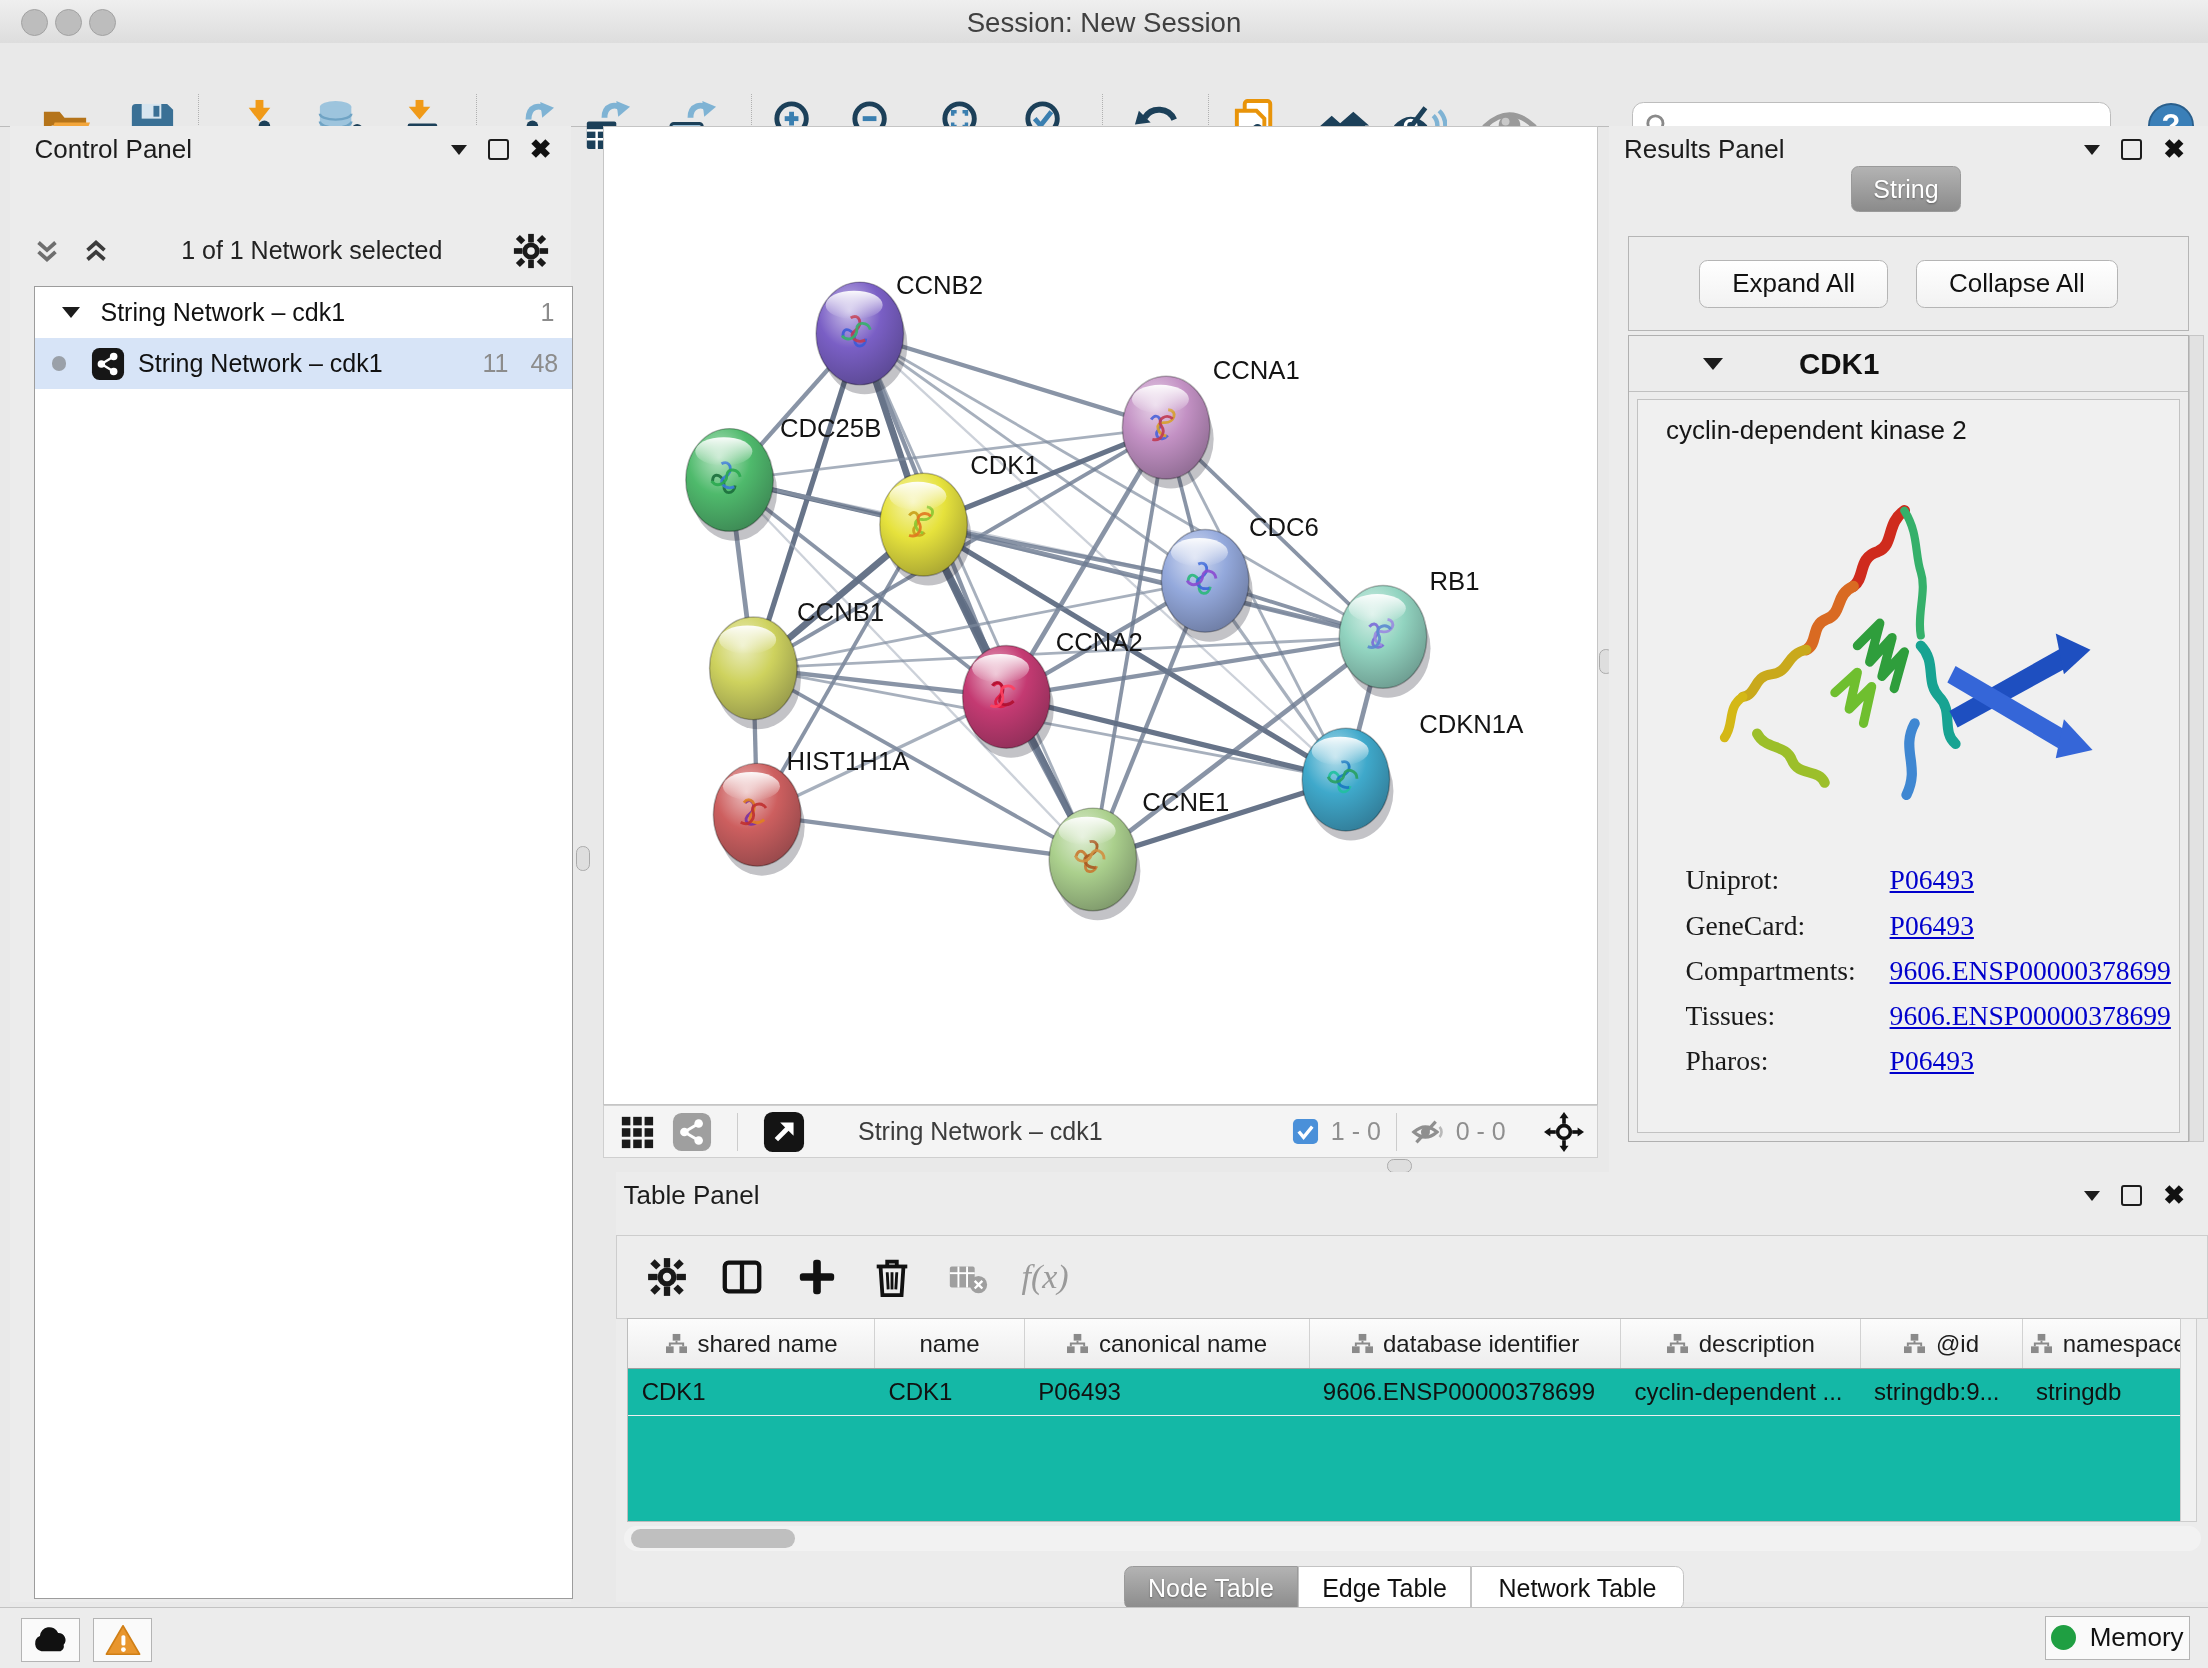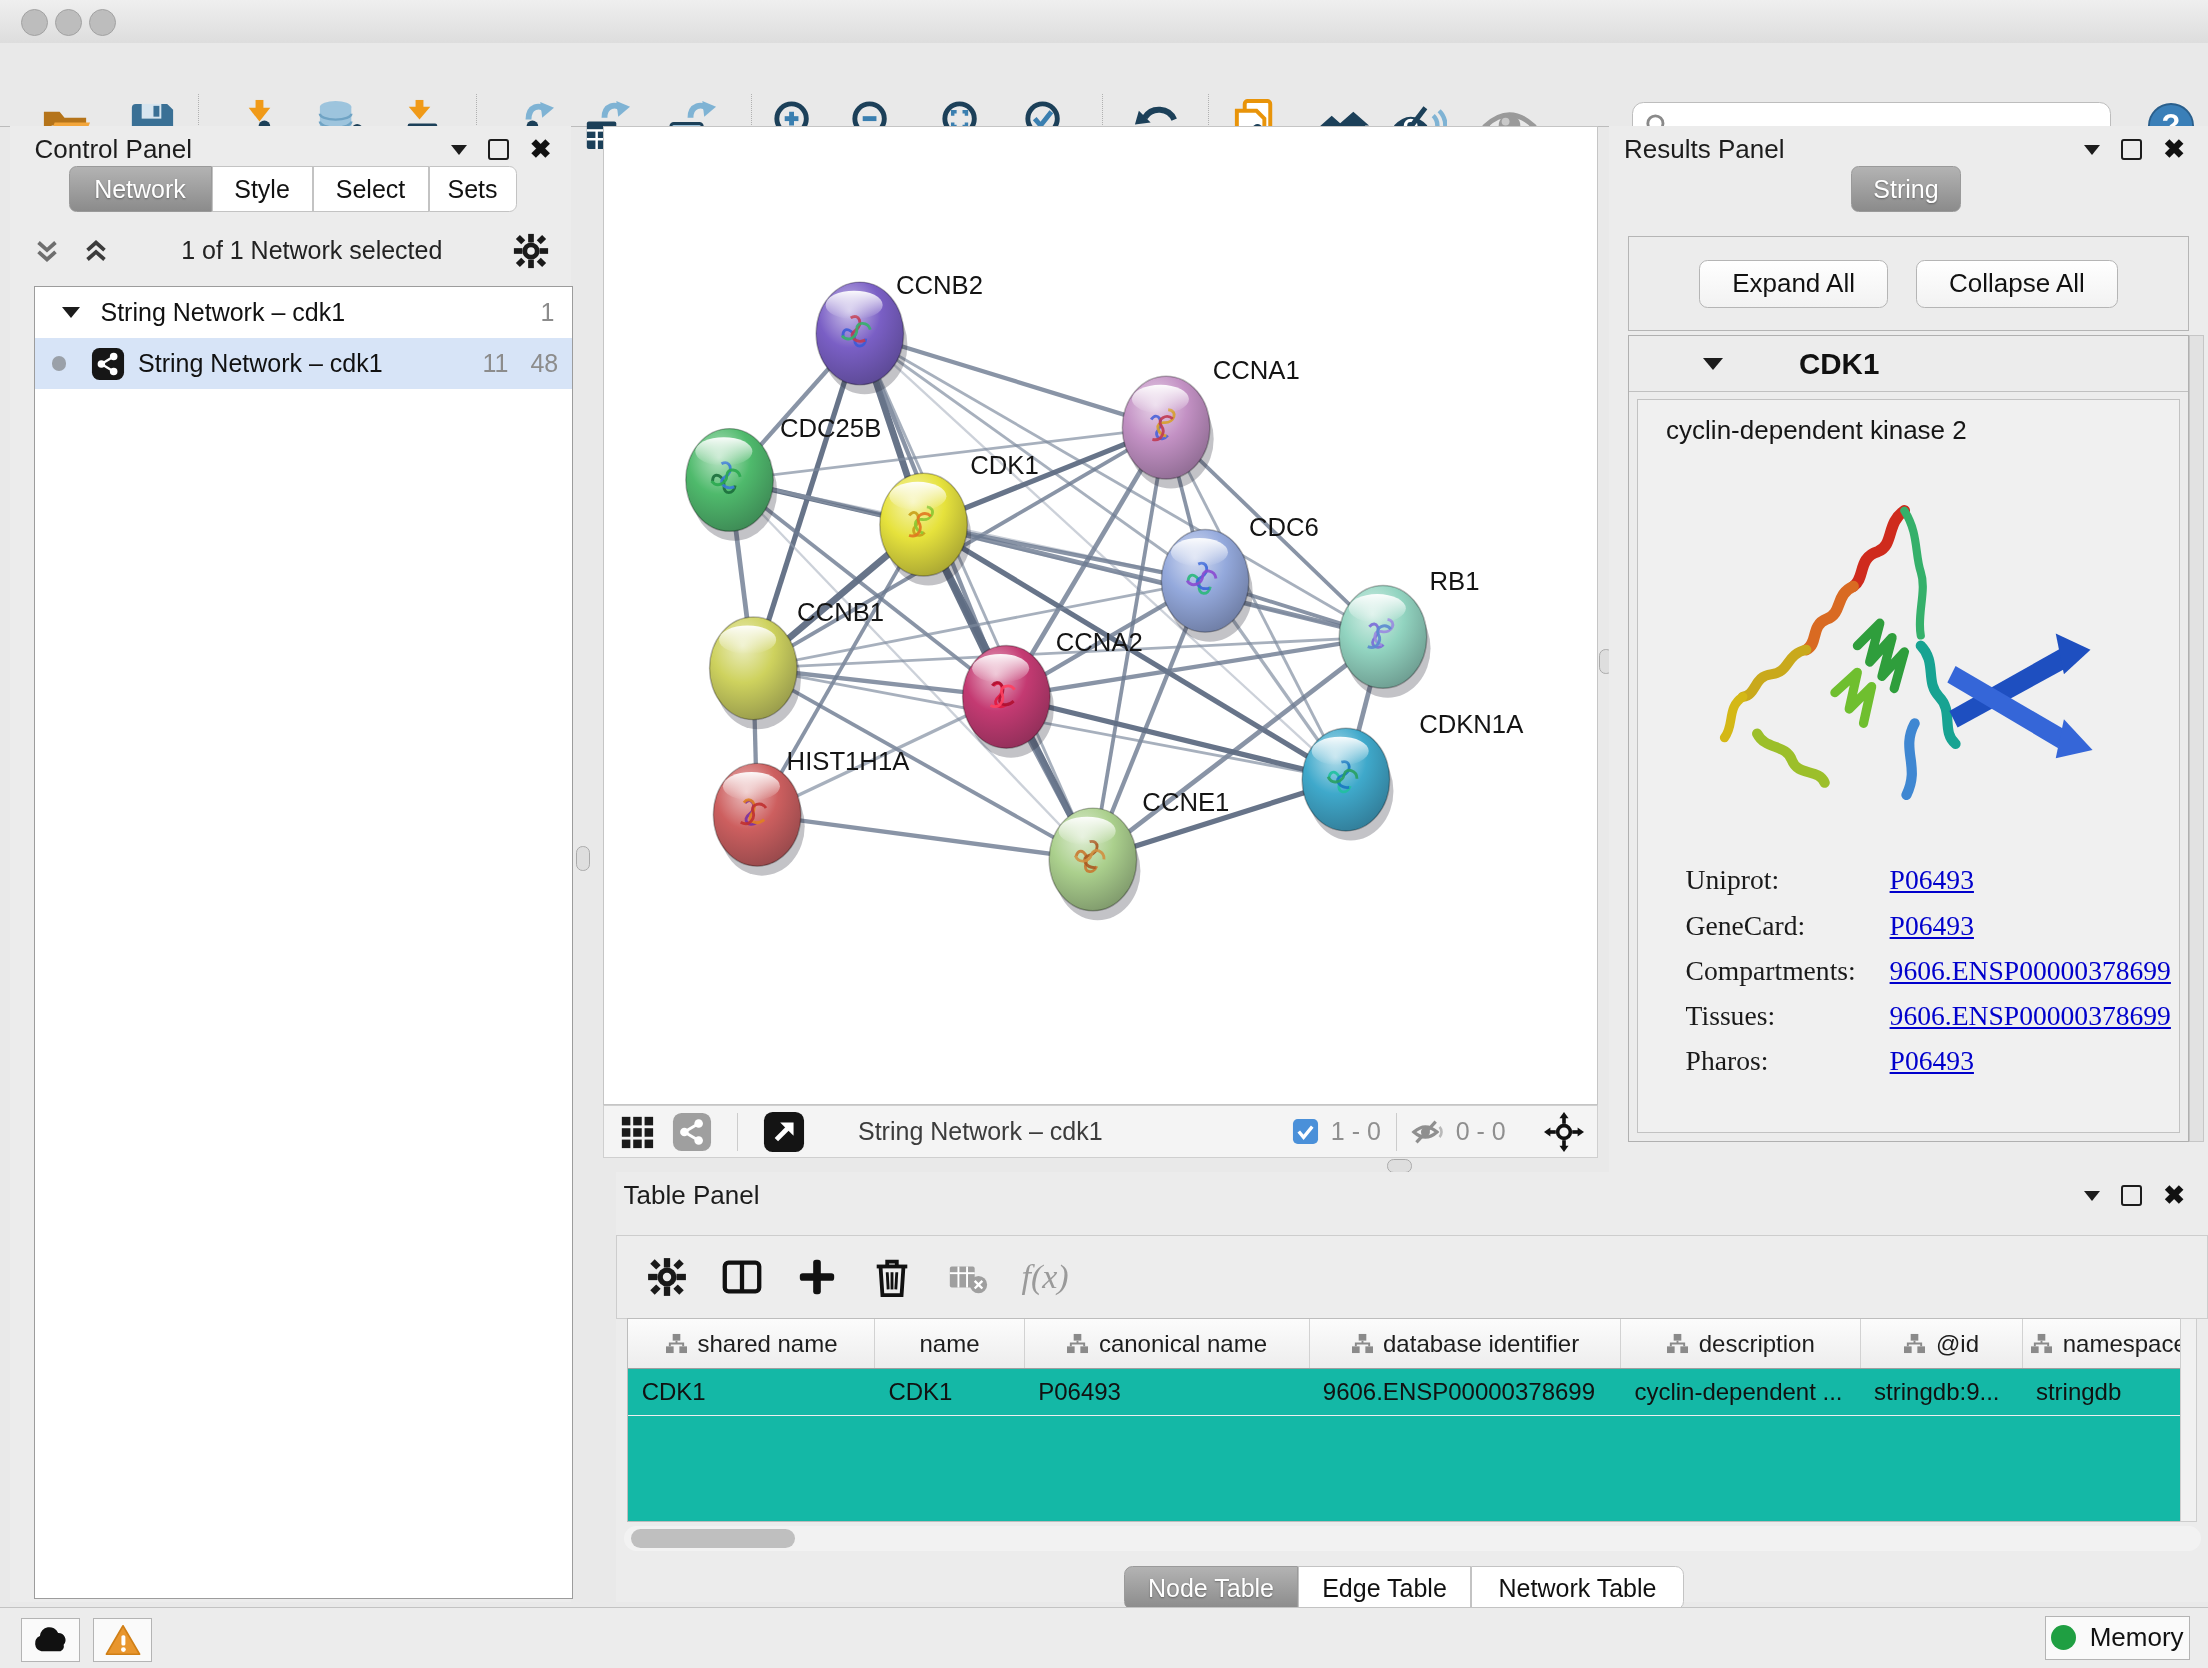--- a/index.html
+++ b/index.html
@@ -89,20 +89,21 @@
 </style>
 </head>
 <body>
 
 <div class="app">
 
   <div class="abs titlebar">
     <span class="light" style="left:21px"></span>
     <span class="light" style="left:55px"></span>
     <span class="light" style="left:89px"></span>
+    <div class="win-title">Session: New Session</div>
   </div>
 
   <div class="abs toolbar">
     <div class="tbi" style="left:38px">
       <svg viewBox="0 0 56 56">
           <path d="M6,44 V14 h16 l5,6 h22 v8 H14 Z" fill="#b5741a"></path>
           <path d="M9,44 l8,-19 h36 l-8,19 z" fill="#f3a63b"></path>
         </svg>
     </div>
     <div class="tbi" style="left:124px">
@@ -294,26 +295,20 @@
     </div>
   </div>
 
   <div class="abs control-panel">
     <div class="abs" style="left:25px;top:7.6px"><span class="panel-title">Control Panel</span></div>
     <div class="hdr-icons" style="right:19px;top:13.3px">
       <span class="tri-down" style="border-top-width:10.5px;border-left-width:8.6px;border-right-width:8.6px"></span>
       <span class="float-box"></span>
       <span class="close-x">✖</span>
     </div>
-    <div class="abs" style="left:59px;top:40px;display:flex" id="cp-tabs">
-        <span class="tab sel" style="width: 143px; border-radius: 7.6px 0px 0px 7.6px;">Network</span>
-        <span class="tab" style="width: 101px;">Style</span>
-        <span class="tab" style="width: 116px;">Select</span>
-        <span class="tab" style="width: 88px; border-radius: 0px 7.6px 7.6px 0px;">Sets</span>
-      </div>
     <div class="cp-toolrow">
       <svg width="32" height="32" viewBox="0 0 34 34" style="margin-left:21px">
           <path d="M8,8 l9,8 9,-8 M8,18 l9,8 9,-8" stroke="#6e6e6e" stroke-width="4" fill="none"></path>
         </svg>
       <svg width="32" height="32" viewBox="0 0 34 34" style="margin-left:9.5px">
           <path d="M8,26 l9,-8 9,8 M8,16 l9,-8 9,8" stroke="#3c3c3c" stroke-width="4" fill="none"></path>
         </svg>
       <span class="cp-summary" style="margin:0 auto">1 of 1 Network selected</span>
       <svg width="38" height="38" viewBox="0 0 40 40" style="margin-right:21px">
           <g fill="#1a1a1a">

